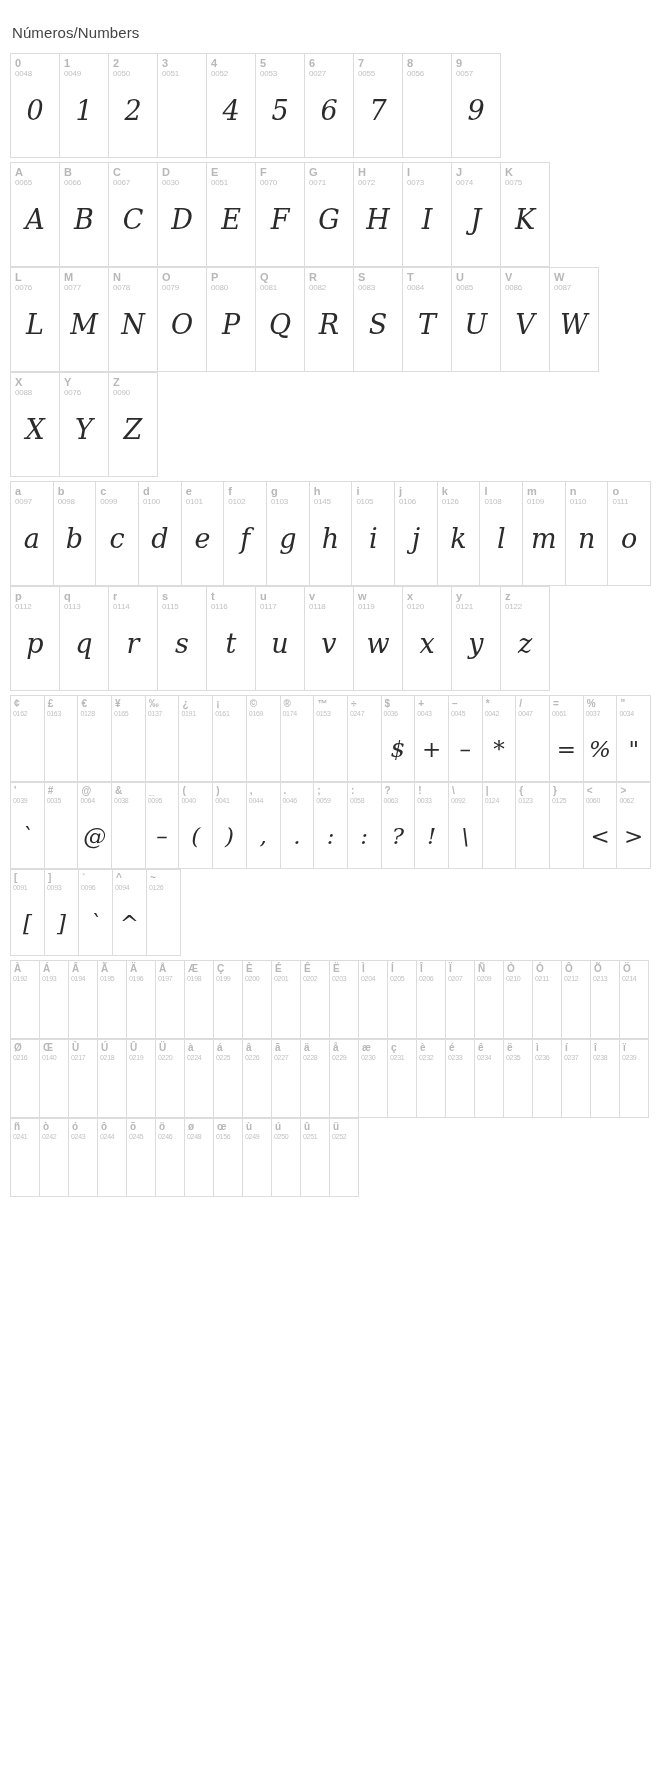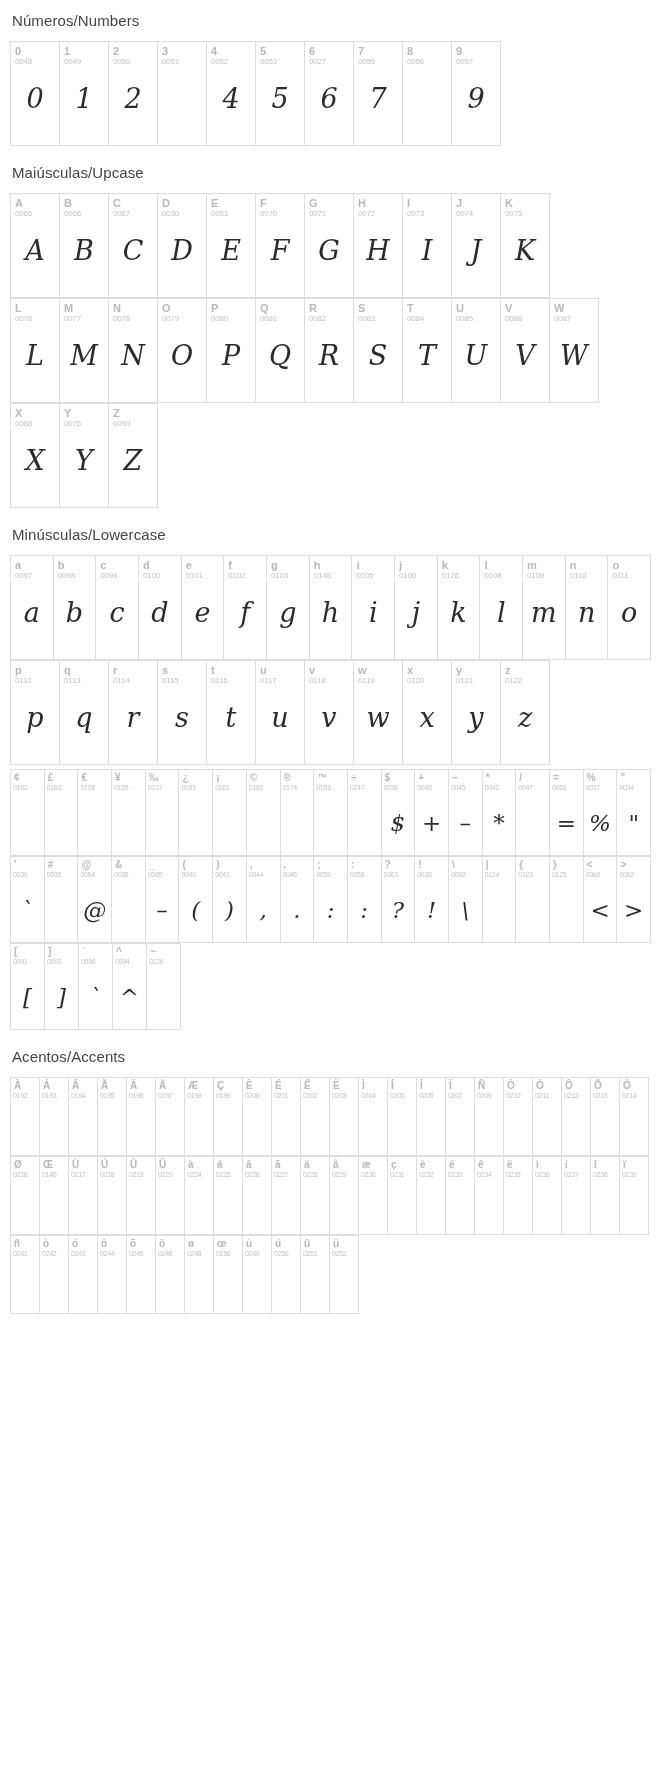--- a/index.html
+++ b/index.html
@@ -8,21 +8,21 @@
     background: #ffffff;
     width: 661px;
   }
   body {
     font-family: "Liberation Sans", sans-serif;
     color: #333333;
     padding: 0 0 20px 0;
   }
   .page {
     width: 661px;
-    padding: 4px 10px;
+    padding: 16px 10px;
   }
   .section-title {
     font-size: 15px;
     color: #444444;
     font-weight: 400;
     margin: 0;
     padding: 14px 0 12px 2px;
     letter-spacing: 0.1px;
   }
   .section-title.first { padding-top: 8px; }
@@ -148,21 +148,20 @@
             </div>
             <div class="glyph-cell">
               <span class="char-label">9</span>
               <span class="code-label">0057</span>
               <span class="glyph">9</span>
             </div>
           </div>
         </div>
       </div>
       <div class="section">
-        <h2 class="section-title">Maiúsculas/Upcase</h2>
         <div class="glyph-rows">
           <div class="glyph-row normal">
             <div class="glyph-cell">
               <span class="char-label">A</span>
               <span class="code-label">0065</span>
               <span class="glyph">A</span>
             </div>
             <div class="glyph-cell">
               <span class="char-label">B</span>
               <span class="code-label">0066</span>
@@ -289,21 +288,20 @@
             </div>
             <div class="glyph-cell">
               <span class="char-label">Z</span>
               <span class="code-label">0090</span>
               <span class="glyph">Z</span>
             </div>
           </div>
         </div>
       </div>
       <div class="section">
-        <h2 class="section-title">Minúsculas/Lowercase</h2>
         <div class="glyph-rows">
           <div class="glyph-row normal">
             <div class="glyph-cell">
               <span class="char-label">a</span>
               <span class="code-label">0097</span>
               <span class="glyph">a</span>
             </div>
             <div class="glyph-cell">
               <span class="char-label">b</span>
               <span class="code-label">0098</span>
@@ -653,21 +651,20 @@
             </div>
             <div class="glyph-cell">
               <span class="char-label">~</span>
               <span class="code-label">0126</span>
               <span class="glyph"></span>
             </div>
           </div>
         </div>
       </div>
       <div class="section">
-        <h2 class="section-title">Acentos/Accents</h2>
         <div class="glyph-rows">
           <div class="glyph-row accents">
             <div class="glyph-cell">
               <span class="char-label">À</span>
               <span class="code-label">0192</span>
               <span class="glyph"></span>
             </div>
             <div class="glyph-cell">
               <span class="char-label">Á</span>
               <span class="code-label">0193</span>

